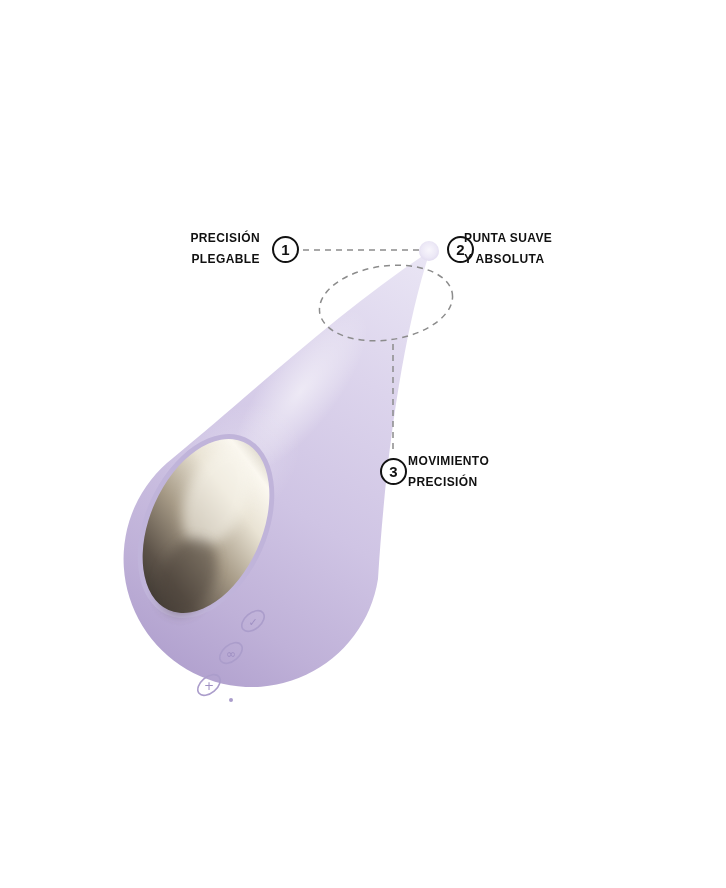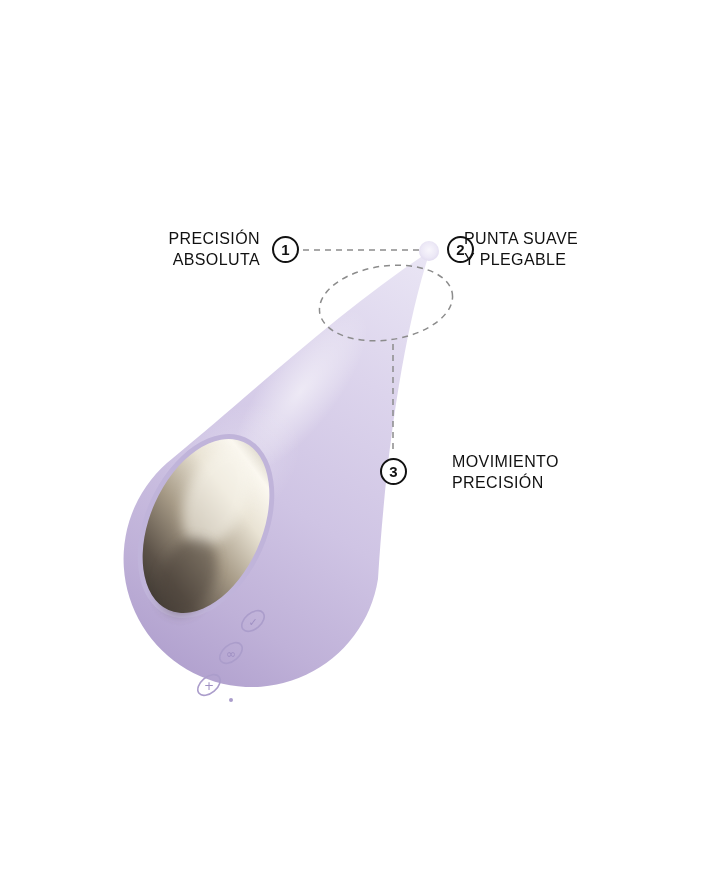--- a/index.html
+++ b/index.html
@@ -17,22 +17,22 @@
   }
   .product-svg {
     position: absolute;
     left: 0;
     top: 0;
     width: 726px;
     height: 888px;
   }
   .callout-label {
     position: absolute;
-    font-weight: 400;
-    font-size: 16px;
+    font-weight: 700;
+    font-size: 12px;
     line-height: 21px;
     letter-spacing: 0.4px;
     color: #111111;
     white-space: nowrap;
   }
   .callout-label span { display: block; }
   .label-right { text-align: right; }
   .callout-circle {
     position: absolute;
     width: 27px;
@@ -47,21 +47,21 @@
     font-size: 15px;
     color: #111111;
     background: #ffffff;
   }
   
   #label-1 { left: 70px;  top: 228px; width: 190px; }
   #circle-1 { left: 272px; top: 236px; }
   #circle-2 { left: 447px; top: 236px; }
   #label-2 { left: 464px; top: 228px; }
   #circle-3 { left: 380px; top: 458px; }
-  #label-3 { left: 452px; top: 451px; }
+  #label-3 { left: 408px; top: 451px; }
 </style>
 </head>
 <body>
 
 <div class="stage">
 
   <svg class="product-svg" viewBox="0 0 726 888" aria-hidden="true">
     <defs>
       <linearGradient id="bodyGrad" gradientUnits="userSpaceOnUse" x1="430" y1="250" x2="170" y2="660">
         <stop offset="0" stop-color="#eae6f5"></stop>
@@ -123,32 +123,32 @@
     <circle cx="429" cy="251" r="10" fill="url(#tipGrad)"></circle>
 
     <ellipse cx="386" cy="303" rx="67" ry="37" transform="rotate(-8 386 303)" fill="none" stroke="#8c8c8c" stroke-width="1.5" stroke-dasharray="6 5"></ellipse>
 
     <line x1="303" y1="250" x2="420" y2="250" stroke="#8c8c8c" stroke-width="1.5" stroke-dasharray="6 5"></line>
     <line x1="393" y1="344" x2="393" y2="454" stroke="#8c8c8c" stroke-width="1.5" stroke-dasharray="6 5"></line>
   </svg>
 
   <div id="label-1" class="callout-label label-right">
     <span>PRECISIÓN</span>
-    <span>ABSOLUTA</span>
+    <span>PLEGABLE</span>
   </div>
   <div id="circle-1" class="callout-circle">
     <span>1</span>
   </div>
 
   <div id="circle-2" class="callout-circle">
     <span>2</span>
   </div>
   <div id="label-2" class="callout-label">
     <span>PUNTA SUAVE</span>
-    <span>Y PLEGABLE</span>
+    <span>Y ABSOLUTA</span>
   </div>
 
   <div id="circle-3" class="callout-circle">
     <span>3</span>
   </div>
   <div id="label-3" class="callout-label">
     <span>MOVIMIENTO</span>
     <span>PRECISIÓN</span>
   </div>
 

